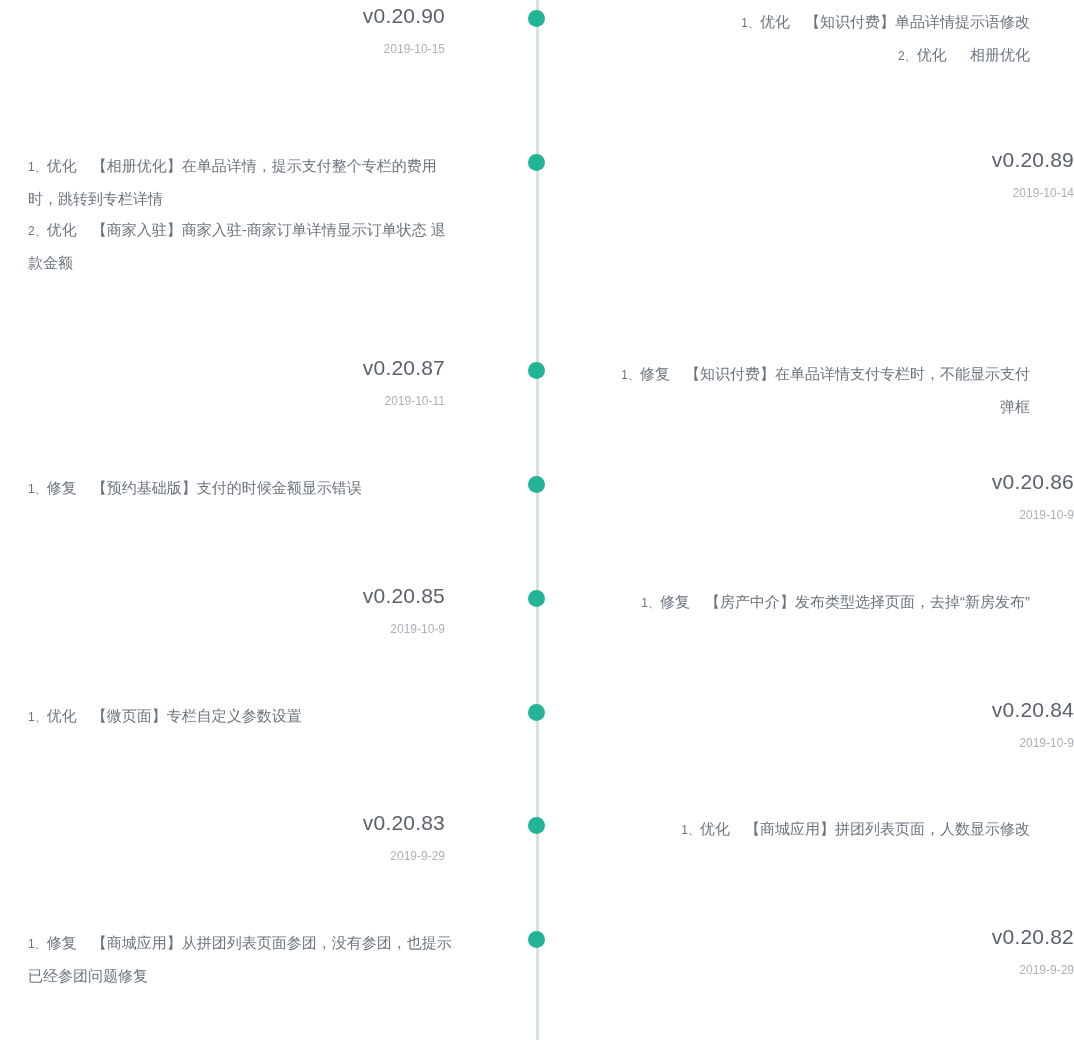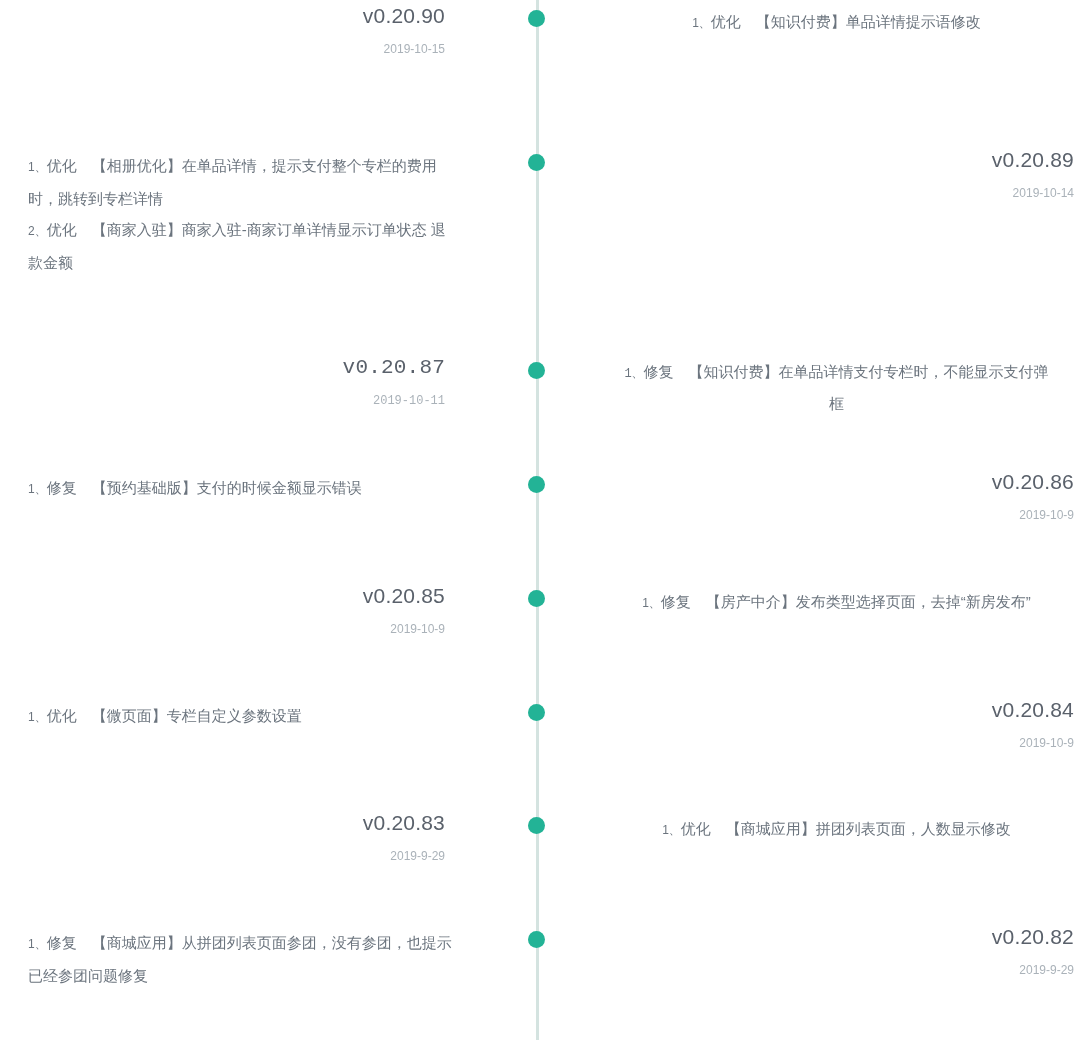--- a/index.html
+++ b/index.html
@@ -92,22 +92,22 @@
     color: #6b747e;
     line-height: 31px;
   }
   .content-left {
     padding-left: 28px;
     padding-right: 84px;
     text-align: left;
   }
   .content-right {
     padding-left: 80px;
-    padding-right: 18px;
-    text-align: center;
+    padding-right: 44px;
+    text-align: right;
   }
   .content-line {
     display: block;
     white-space: pre-wrap;
     word-break: break-word;
   }
   .content-line .idx {
     font-size: 12px;
     color: #6b747e;
   }
@@ -118,34 +118,35 @@
 <div id="timeline-spine"></div>
 <div id="timeline-list">
     <div class="timeline-entry" style="min-height: 144px;">
       <div class="entry-dot" style="background: rgb(35, 179, 150);"></div>
       <div class="side-col version-block version-left">
         <div class="version-name">v0.20.90</div>
         <div class="version-date">2019-10-15</div>
       </div>
       <div class="side-col content-block content-right">
         <div class="content-line"><span class="idx">1、</span><span>优化</span><span>　</span><span>【知识付费】单品详情提示语修改</span></div>
+        <div class="content-line"><span class="idx">2、</span><span>优化</span><span>　</span><span>  相册优化</span></div>
       </div>
     </div>
     <div class="timeline-entry" style="min-height: 208px;">
       <div class="entry-dot" style="background: rgb(35, 179, 150);"></div>
       <div class="side-col content-block content-left">
         <div class="content-line"><span class="idx">1、</span><span>优化</span><span>　</span><span>【相册优化】在单品详情，提示支付整个专栏的费用时，跳转到专栏详情</span></div>
         <div class="content-line"><span class="idx">2、</span><span>优化</span><span>　</span><span>【商家入驻】商家入驻-商家订单详情显示订单状态 退款金额</span></div>
       </div>
       <div class="side-col version-block version-right">
         <div class="version-name">v0.20.89</div>
         <div class="version-date">2019-10-14</div>
       </div>
     </div>
-    <div class="timeline-entry" style="min-height: 114px; font-family: Liberation Mono, monospace;">
+    <div class="timeline-entry" style="min-height: 114px;">
       <div class="entry-dot" style="background: rgb(35, 179, 150);"></div>
       <div class="side-col version-block version-left">
         <div class="version-name">v0.20.87</div>
         <div class="version-date">2019-10-11</div>
       </div>
       <div class="side-col content-block content-right">
         <div class="content-line"><span class="idx">1、</span><span>修复</span><span>　</span><span>【知识付费】在单品详情支付专栏时，不能显示支付弹框</span></div>
       </div>
     </div>
     <div class="timeline-entry" style="min-height: 114px;">

